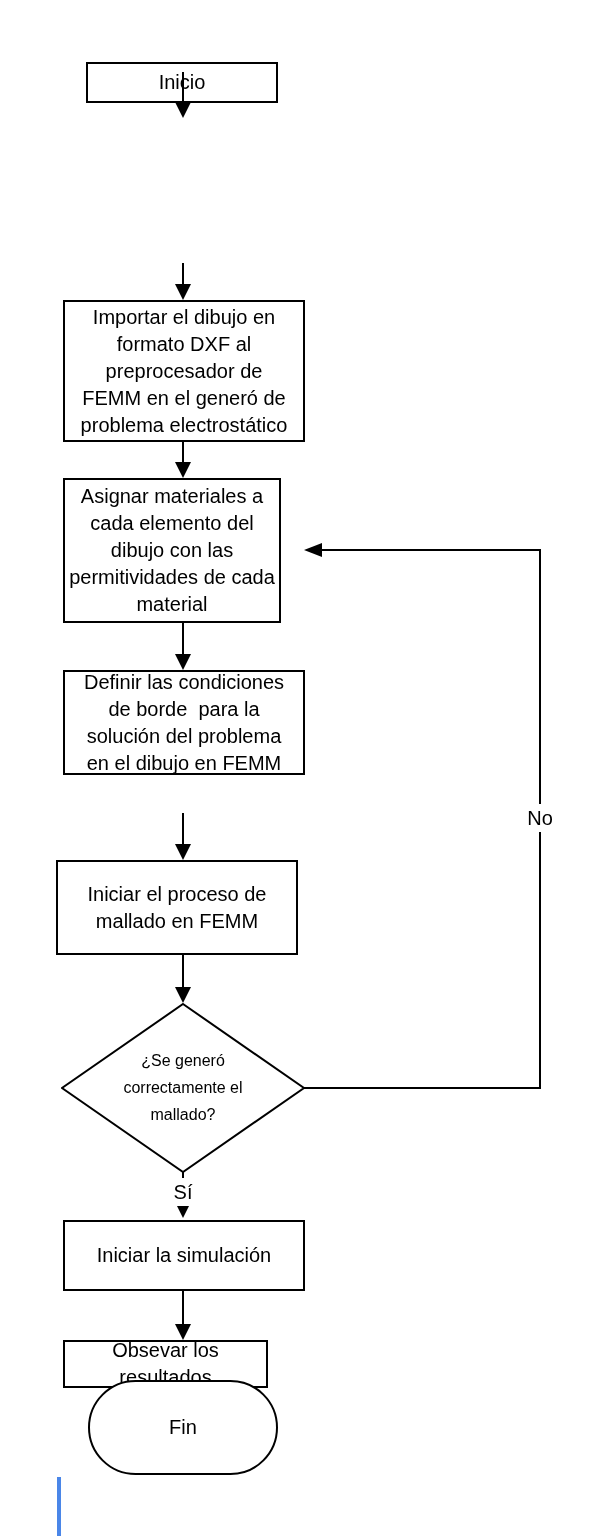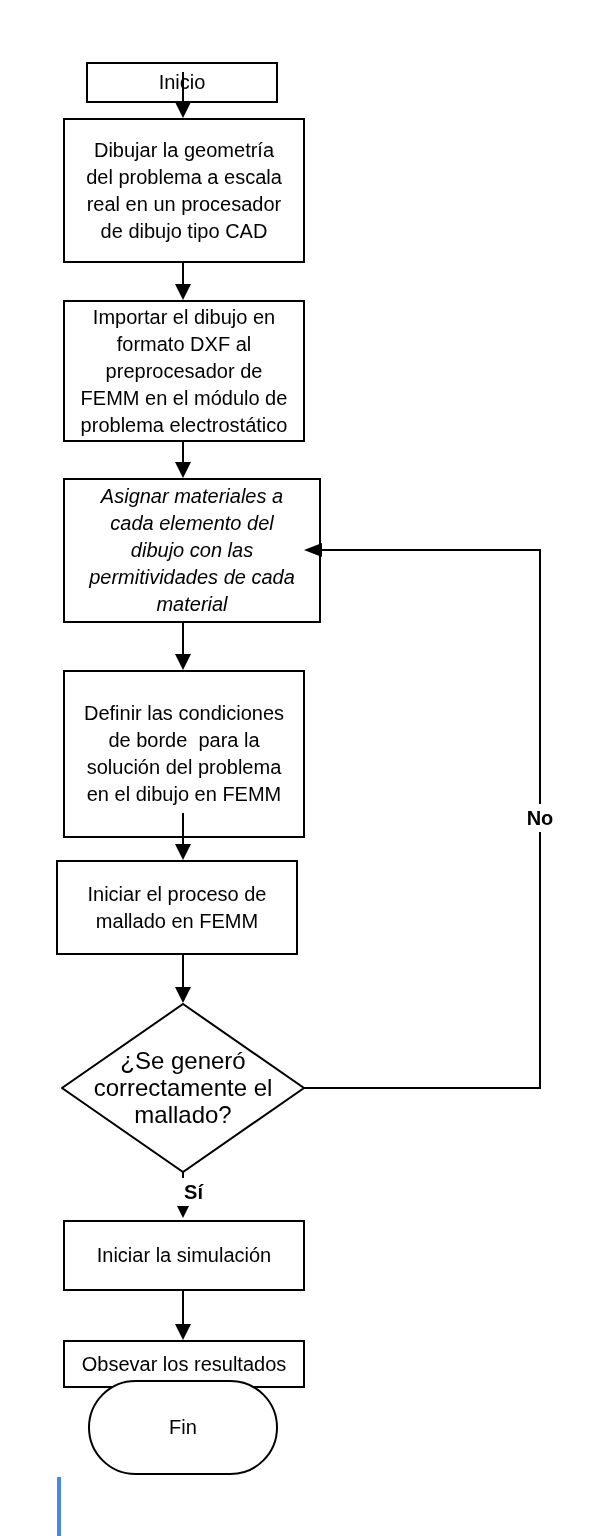--- a/index.html
+++ b/index.html
@@ -20,74 +20,67 @@
   .ah-down{position:absolute;width:0;height:0;
     border-left:8px solid transparent;border-right:8px solid transparent;
     border-top:16px solid #000;}
   .ah-down.small{border-left-width:6px;border-right-width:6px;border-top-width:12px;}
   .ah-left{position:absolute;width:0;height:0;
     border-top:7px solid transparent;border-bottom:7px solid transparent;
     border-right:18px solid #000;}
   .edge-label{
     position:absolute;font-size:20px;line-height:28px;text-align:center;
     background:#ffffff;
-    font-weight:bold;
   }
   .diamond-wrap{position:absolute;left:61px;top:1003px;width:244px;height:170px;}
   .diamond-label{
     position:absolute;left:63px;top:1047px;width:240px;
-    font-size:24px;line-height:27px;text-align:center;white-space:pre-wrap;
+    font-size:16px;line-height:27px;text-align:center;white-space:pre-wrap;
   }
   .cursor-bar{position:absolute;left:57px;top:1477px;width:4px;height:59px;background:#4a86e8;}
 </style>
 </head>
 <body>
 
 <div class="stage">
 
   <div class="node" style="left:86px;top:23px;width:192px;height:41px;margin-top:39px;">
     <span class="lbl">Inicio</span>
   </div>
 
   <div class="vline" style="left:182px;top:72px;height:32px;"></div>
   <div class="ah-down" style="left:175px;top:102px;"></div>
 
-  <div class="node" style="left:63px;top:118px;width:242px;height:145px;">
-    <span class="lbl">Dibujar la geometría
-del problema a escala
-real en un procesador
-de dibujo tipo CAD</span>
-  </div>
 
   <div class="vline" style="left:182px;top:263px;height:23px;"></div>
   <div class="ah-down" style="left:175px;top:284px;"></div>
 
   <div class="node" style="left:63px;top:300px;width:242px;height:142px;">
     <span class="lbl">Importar el dibujo en
 formato DXF al
 preprocesador de
-FEMM en el módulo de
+FEMM en el generó de
 problema electrostático</span>
   </div>
 
   <div class="vline" style="left:182px;top:442px;height:22px;"></div>
   <div class="ah-down" style="left:175px;top:462px;"></div>
 
-  <div class="node" style="left:63px;top:478px;width:258px;height:145px;font-style:italic;">
+  <div class="node" style="left:63px;top:478px;width:218px;height:145px;">
     <span class="lbl">Asignar materiales a
 cada elemento del
 dibujo con las
 permitividades de cada
 material</span>
   </div>
 
   <div class="vline" style="left:182px;top:623px;height:33px;"></div>
   <div class="ah-down" style="left:175px;top:654px;"></div>
 
-  <div class="node" style="left:63px;top:670px;width:242px;height:168px;">
+  <div class="node" style="left:63px;top:670px;width:242px;height:105px;">
     <span class="lbl">Definir las condiciones
 de borde  para la
 solución del problema
 en el dibujo en FEMM</span>
   </div>
 
   <div class="vline" style="left:182px;top:813px;height:33px;"></div>
   <div class="ah-down" style="left:175px;top:844px;"></div>
 
   <div class="node" style="left:56px;top:860px;width:242px;height:95px;">
@@ -101,31 +94,31 @@
   <div class="diamond-wrap">
     <svg width="244" height="170" viewBox="0 0 244 170">
       <polygon points="122,1 243,85 122,169 1,85" fill="#ffffff" stroke="#000000" stroke-width="2"></polygon>
     </svg>
   </div>
   <div class="diamond-label">¿Se generó
 correctamente el
 mallado?</div>
 
   <div class="vline" style="left:182px;top:1172px;height:8px;"></div>
-  <div class="edge-label" style="left:163px;top:1178px;width:40px;text-align:right;">Sí</div>
+  <div class="edge-label" style="left:163px;top:1178px;width:40px;">Sí</div>
   <div class="ah-down small" style="left:177px;top:1206px;"></div>
 
   <div class="node" style="left:63px;top:1220px;width:242px;height:71px;text-align:center;">
     <span class="lbl">Iniciar la simulación</span>
   </div>
 
   <div class="vline" style="left:182px;top:1291px;height:35px;"></div>
   <div class="ah-down" style="left:175px;top:1324px;"></div>
 
-  <div class="node" style="left:63px;top:1340px;width:242px;height:48px;">
+  <div class="node" style="left:63px;top:1340px;width:205px;height:48px;justify-content:flex-end;">
     <span class="lbl">Obsevar los resultados</span>
   </div>
 
   <div class="vline" style="left:182px;top:1388px;height:31px;"></div>
   <div class="ah-down" style="left:175px;top:1417px;"></div>
 
   <div class="node terminator" style="left:88px;top:1380px;width:190px;height:95px;">
     <span class="lbl">Fin</span>
   </div>
 

